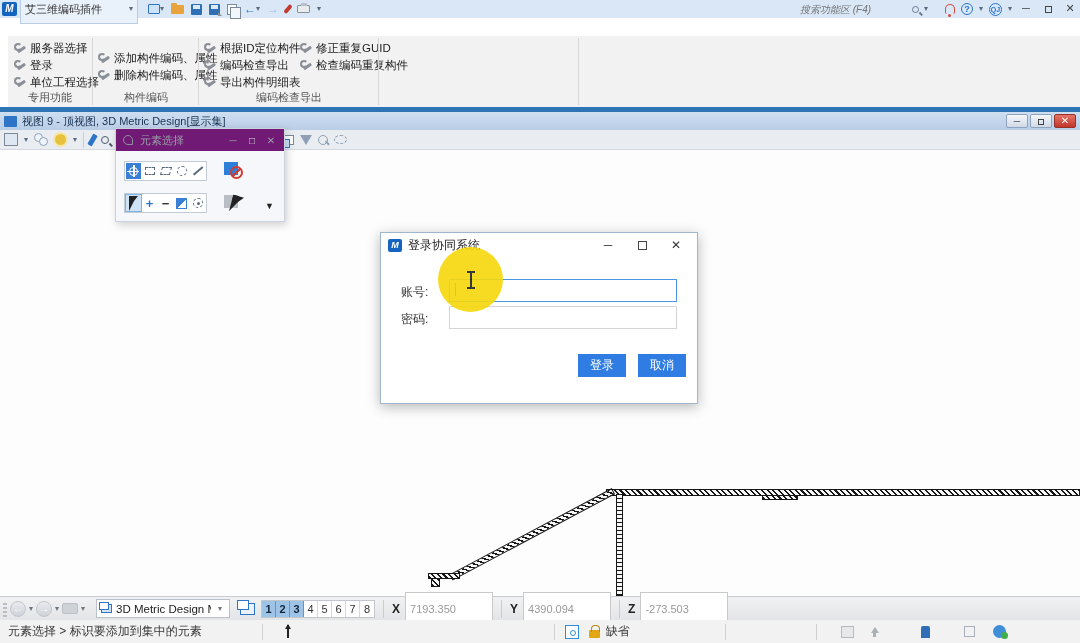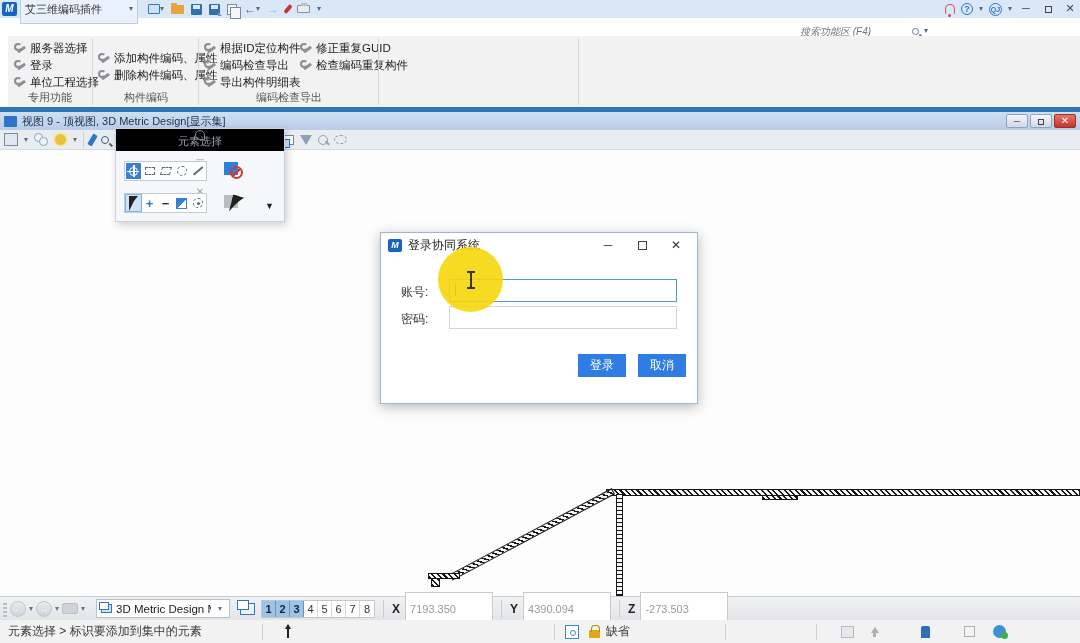--- a/index.html
+++ b/index.html
@@ -24,21 +24,21 @@
   .saveas-ico::before { content:""; position:absolute; left:2px; top:1px; width:7px; height:4px; background:#dce9f7; }
   .saveas-ico::after { content:""; position:absolute; right:-2px; bottom:-1px; width:0; height:0; border-left:4px solid #8a9099; border-top:4px solid transparent; }
   .copy-ico { width:10px; height:11px; border:1px solid #7a8a99; background:#fff; position:relative; }
   .copy-ico::before { content:""; position:absolute; left:2px; top:2px; width:9px; height:10px; border:1px solid #7a8a99; background:#f2f6fa; }
   .undo-g { color:#2e75c8; font-weight:bold; font-size:12px; line-height:12px; }
   .redo-g { color:#9bbfe3; font-weight:bold; font-size:12px; line-height:12px; }
   .pin-ico { width:4px; height:10px; background:#c23b2e; border-radius:2px; transform:rotate(40deg); }
   .print-ico { width:13px; height:8px; border:1px solid #8a9099; background:#e8ecef; border-radius:1px; position:relative; }
   .print-ico::before { content:""; position:absolute; left:3px; top:-3px; width:6px; height:3px; background:#b9c2cc; }
   .title-text { position:absolute; left:0; right:0; text-align:center; font-size:11px; color:#333; pointer-events:none; }
-  .search-box { position:absolute; left:800px; top:2px; width:132px; height:14px; display:flex; align-items:center;margin-top:22px; }
+  .search-box { position:absolute; left:800px; top:2px; width:132px; height:14px; display:flex; align-items:center; }
   .search-input { width:112px; height:13px; border:none; background:transparent; font-style:italic; font-size:10px; color:#8a93a3; font-family:inherit; }
   .mag-ico { width:7px; height:7px; border:1.5px solid #6b7b90; border-radius:50%; position:relative; }
   .mag-ico::after { content:""; position:absolute; left:6px; top:6px; width:4px; height:1.5px; background:#6b7b90; transform:rotate(45deg); }
   .tb-right { position:absolute; right:2px; top:0; height:18px; display:flex; align-items:center; gap:6px; }
   .bell-ico { width:10px; height:10px; border:1.5px solid #d84b3c; border-bottom:none; border-radius:50% 50% 2px 2px; position:relative; }
   .bell-ico::after { content:""; position:absolute; left:2px; bottom:-3px; width:3px; height:3px; background:#d84b3c; border-radius:50%; }
   .help-ico { width:12px; height:12px; border:1.5px solid #2e75c8; border-radius:50%; color:#2e75c8; font-size:9px; font-weight:bold; text-align:center; line-height:11px; }
   .avatar { width:13px; height:13px; border:1.5px solid #2e75c8; border-radius:50%; color:#2e75c8; font-size:7px; font-weight:bold; text-align:center; line-height:12px; }
   .winbtn { width:16px; height:14px; text-align:center; line-height:13px; font-size:11px; color:#444; }
   .restore-g { display:inline-block; width:7px; height:7px; border:1px solid #444; position:relative; top:1px; }
@@ -84,21 +84,21 @@
   .vtb-clipmask::after { content:""; position:absolute; left:6px; top:6px; width:5px; height:1.5px; background:#8fa0b5; transform:rotate(45deg); }
   .vtb-cloud { width:13px; height:9px; border:1.5px dashed #8fa0b5; border-radius:50%; }
 
   
   .canvas { position:absolute; left:0; top:150px; width:1080px; height:446px; background:#fdfdfd; }
   .struct { position:absolute; background:repeating-linear-gradient(45deg,#161616 0 1.5px,#f6f6f6 1.5px 4px); border:1px solid #161616; }
   .struct-v { background:repeating-linear-gradient(0deg,#161616 0 1.5px,#f6f6f6 1.5px 4px); }
 
   
   .espanel { position:absolute; left:115px; top:128px; width:170px; height:94px; background:#f5f7fa; border:1px solid #c9d2dd; box-shadow:2px 3px 8px rgba(0,0,0,.18); z-index:5; }
-  .espanel .ptitle { height:22px; display:flex; align-items:center; padding:0 6px; gap:5px; background:#000000;flex-direction:column; }
+  .espanel .ptitle { height:22px; display:flex; align-items:center; padding:0 6px; gap:5px; background:#701a75; }
   .es-ico { width:13px; height:12px; position:relative; }
   .es-ico::before { content:""; position:absolute; left:1px; top:1px; width:8px; height:8px; border:1.5px solid #8a8f98; border-radius:50% 50% 0 50%; }
   .ptitle-text { font-size:11px; color:#9aa0a8; flex:1; }
   .pbtn { font-size:10px; color:#9aa0a8; width:14px; text-align:center; }
   .pbtn.dim { color:#d5dae0; }
   .toolgrp { position:absolute; display:flex; align-items:center; border:1px solid #c3cbd5; background:#fff; padding:1px; gap:1px; }
   .tool { width:15px; height:16px; display:flex; align-items:center; justify-content:center; }
   .tool.sel { background:#3a7fd6; }
   .xhair { width:9px; height:9px; border:1.5px solid #fff; border-radius:50%; position:relative; }
   .xhair::before { content:""; position:absolute; left:3px; top:-3px; width:1.5px; height:12px; background:#fff; }

